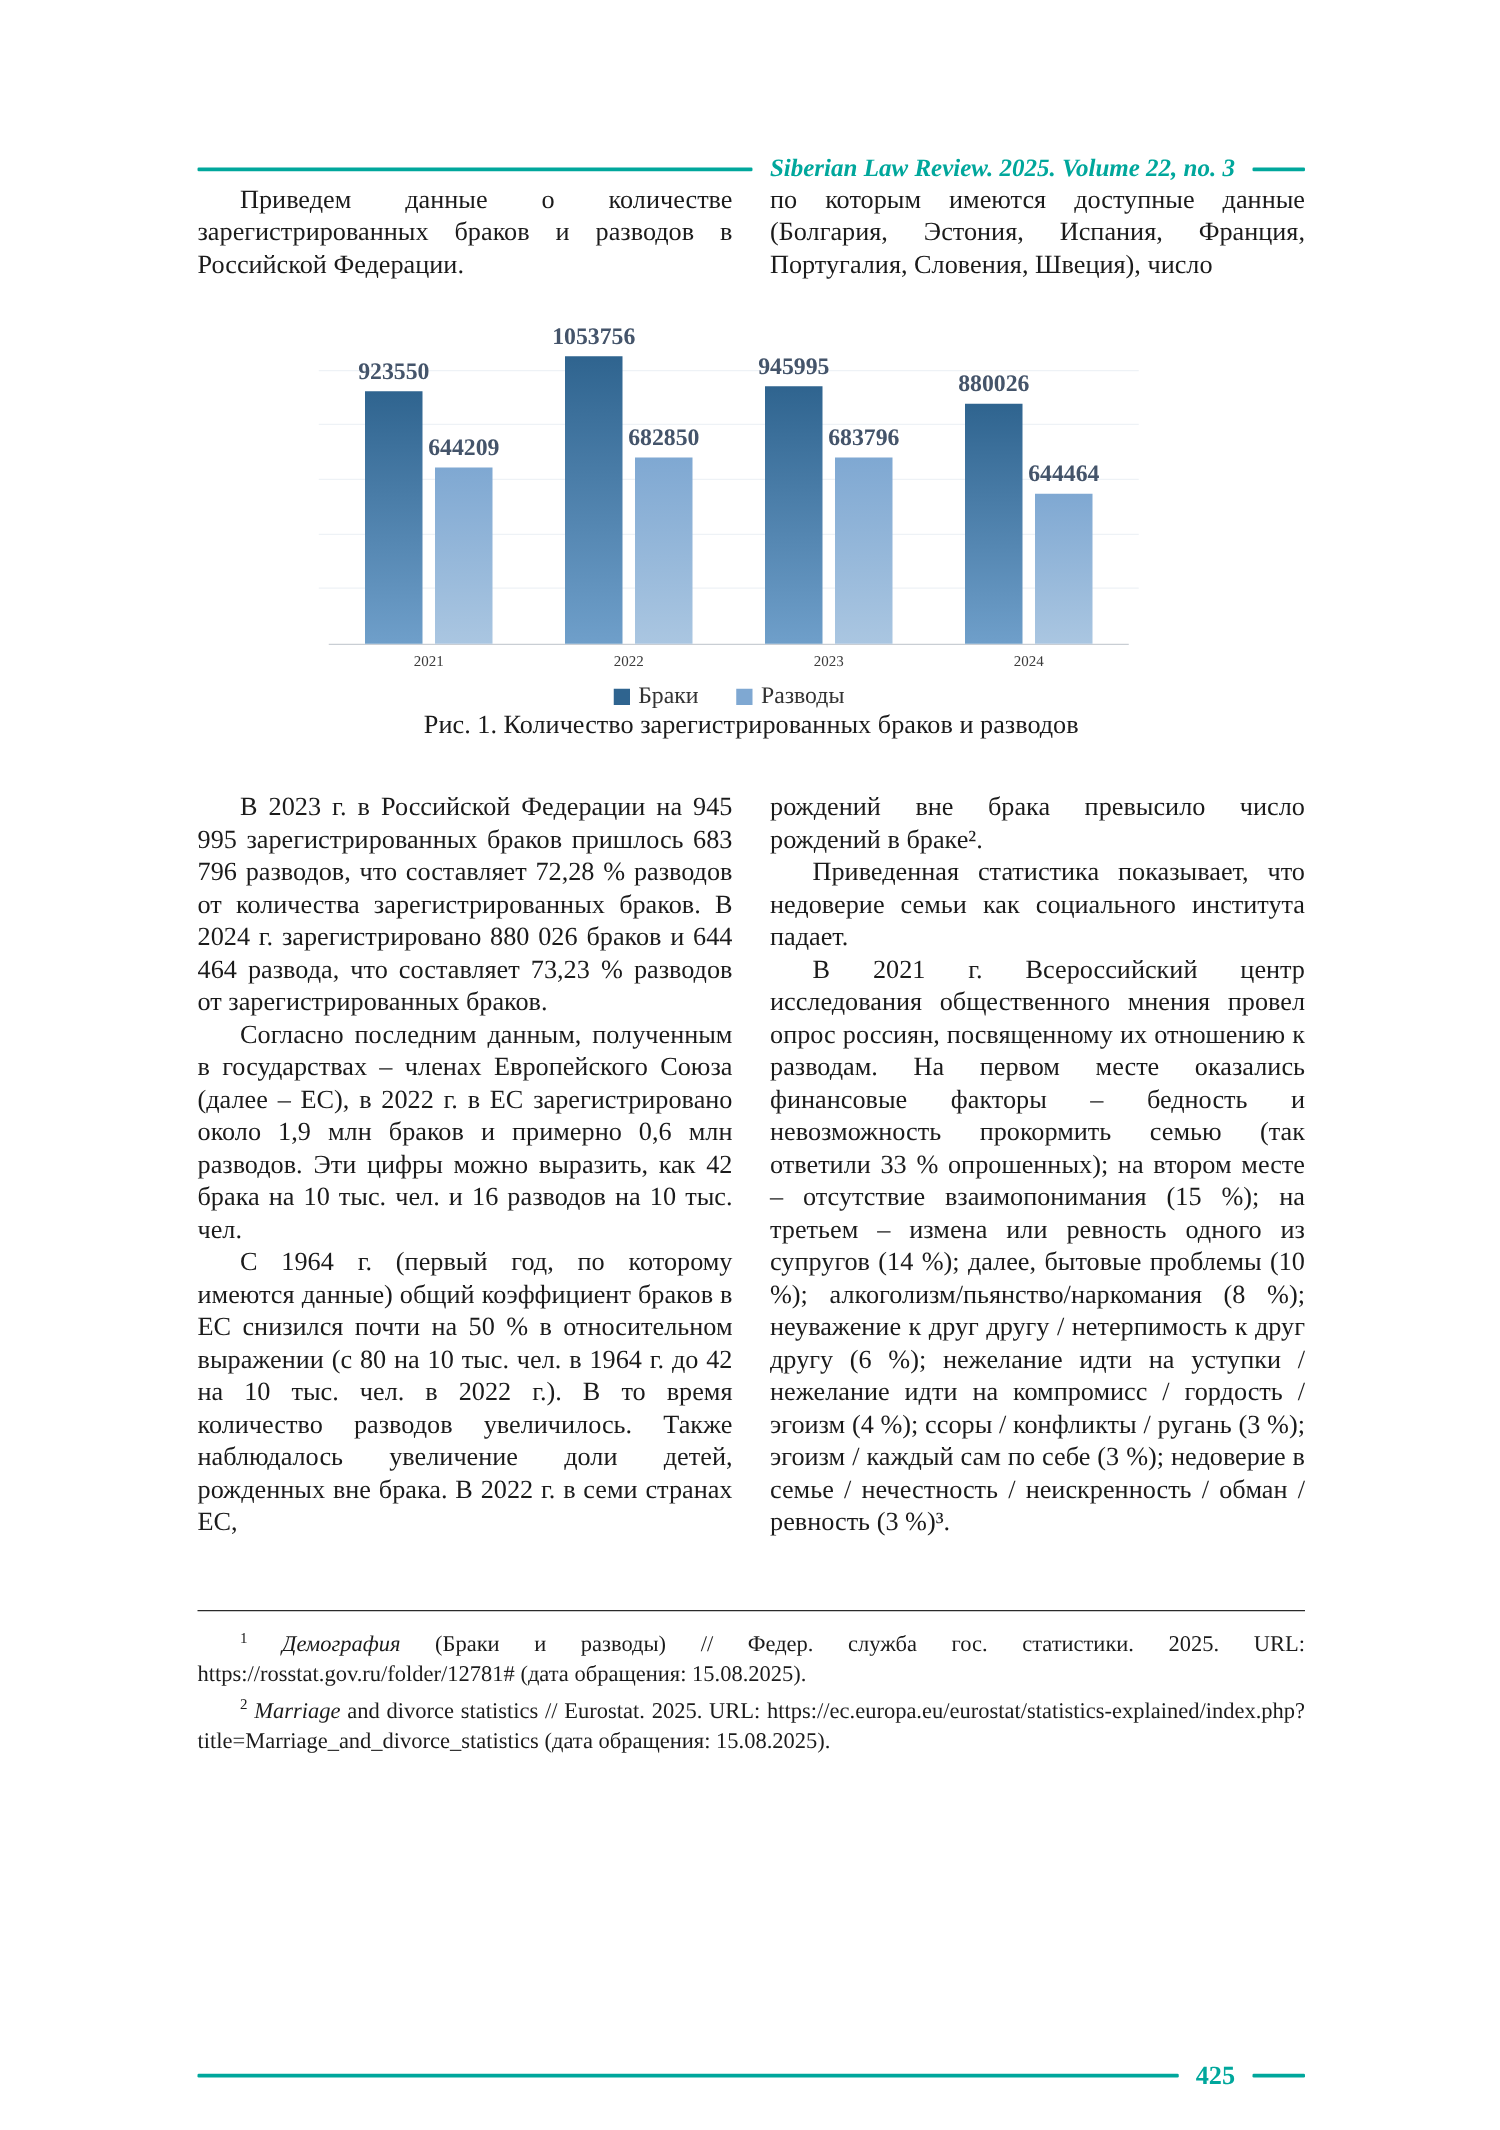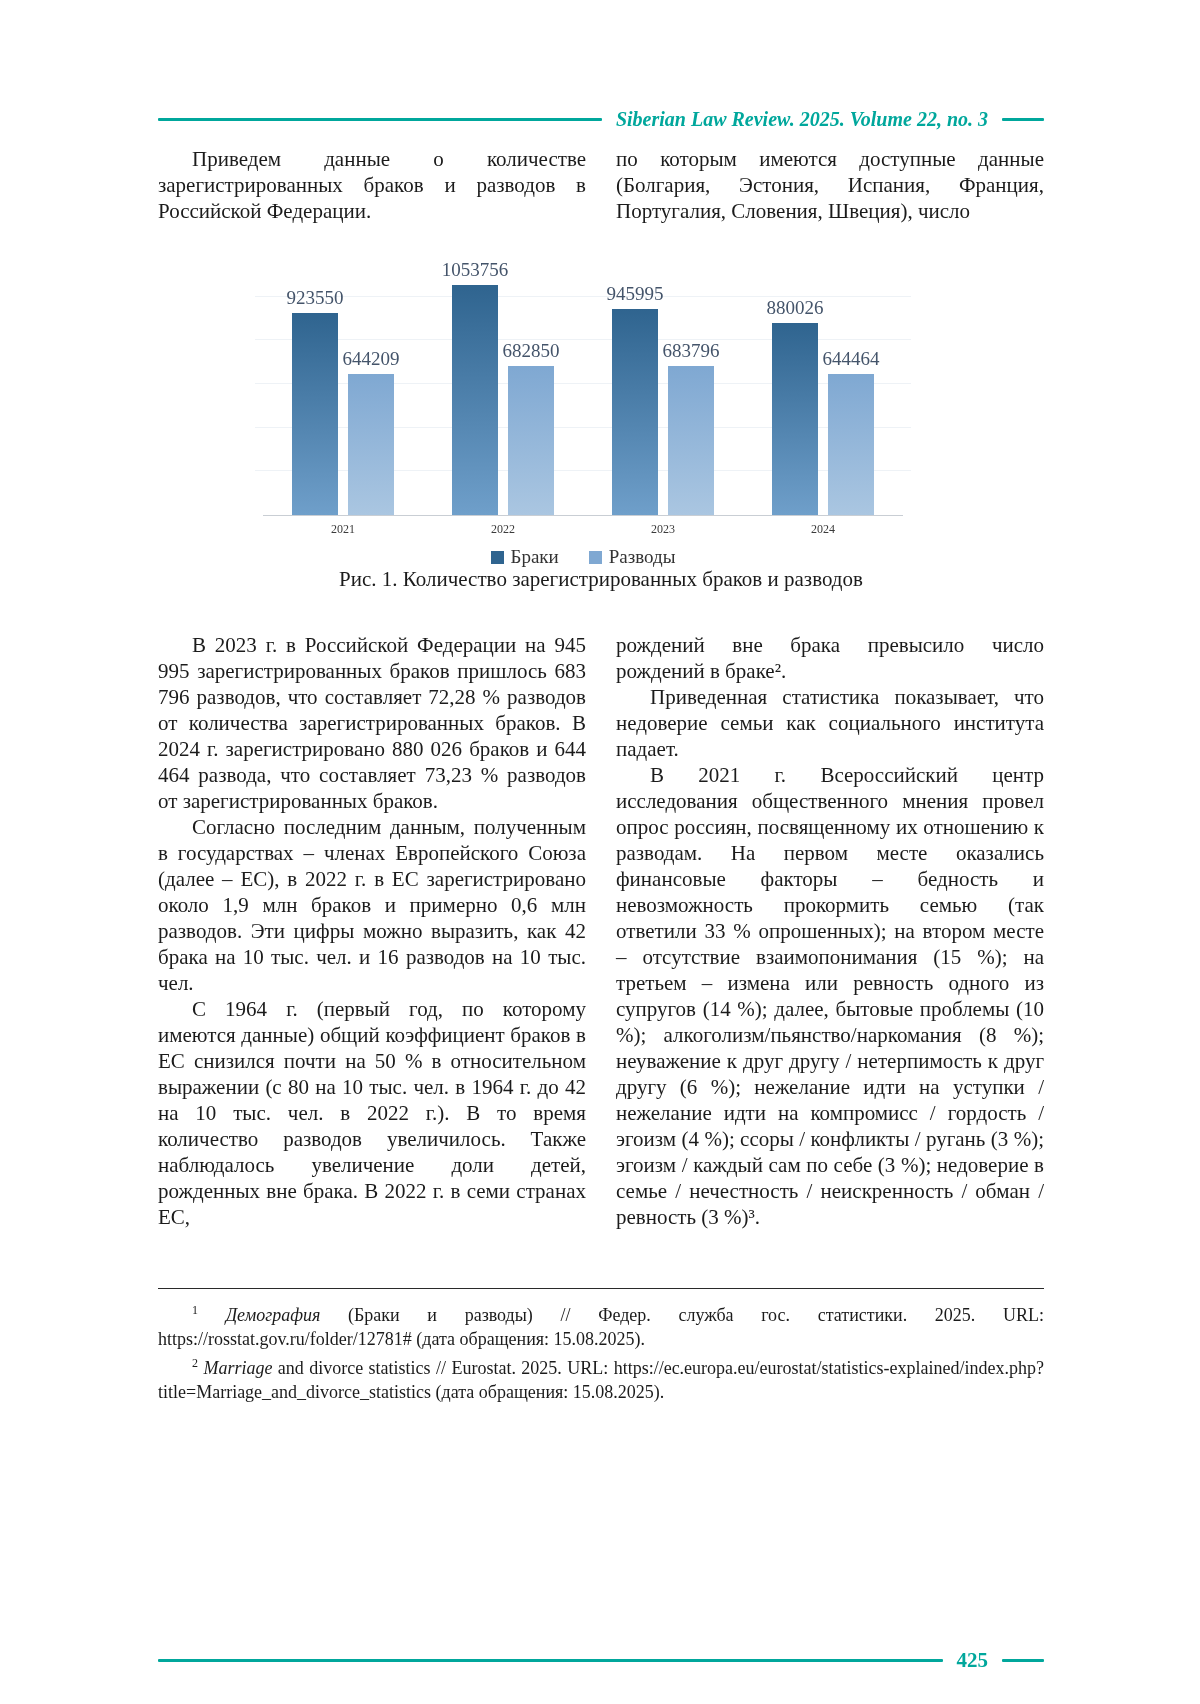--- a/index.html
+++ b/index.html
@@ -18,21 +18,21 @@
   
   .hf { display: flex; align-items: center; gap: 14px; }
   .rule { height: 3px; background: var(--accent, #00a79c); border-radius: 1px; }
   .rule.long { flex: 1; }
   .rule.short { width: 42px; }
   .journal-title {
     color: var(--accent, #00a79c);
     font-style: italic; font-weight: bold;
     font-size: 20px; white-space: nowrap;
   }
-  .header { top: 108px; }
+  .header { top: 124px; }
   .footer { top: 1648px; }
   .page-num { color: var(--accent, #00a79c); font-size: 21px; font-weight: bold; }
 
   
   .intro { top: 146px; display: flex; gap: 30px; }
   .intro p { width: 428px; font-size: 21px; line-height: 26px; text-align: justify; }
   .ind { text-indent: 34px; }
 
   
   .chart { top: 240px; }
@@ -43,21 +43,21 @@
     display: grid; grid-template-columns: repeat(4, 1fr);
     border-bottom: 1px solid #c9ced4;
   }
   .grid { position: absolute; left: -8px; right: -8px; height: 1px; background: #eef2f6; }
   .pair { display: flex; align-items: flex-end; justify-content: center; gap: 10px; position: relative; }
   .bar { width: 46px; position: relative; }
   .bval {
     position: absolute; bottom: 100%; left: 50%;
     transform: translateX(-50%);
     margin-bottom: 4px;
-    font-size: 19px; color: #44546a; white-space: nowrap;
+    font-size: 19px; color: #44546a; white-space: nowrap; font-weight: bold;
   }
   .years {
     width: 640px; margin-left: 105px; margin-top: 6px;
     display: grid; grid-template-columns: repeat(4, 1fr);
   }
   .year { text-align: center; font-size: 12px; color: #3a3a3a; }
   .legend {
     width: 640px; margin-left: 105px; margin-top: 9px;
     display: flex; justify-content: center; gap: 30px;
     font-size: 19px; color: #333;
@@ -126,21 +126,21 @@
             <div class="bval" style="color: rgb(68, 84, 106);">945995</div>
           </div>
           <div class="bar" style="height: 149px; background: linear-gradient(rgb(127, 168, 210), rgb(170, 198, 225));">
             <div class="bval" style="color: rgb(68, 84, 106);">683796</div>
           </div>
         </div>
         <div class="pair">
           <div class="bar" style="height: 192px; background: linear-gradient(rgb(47, 100, 143), rgb(111, 159, 202));">
             <div class="bval" style="color: rgb(68, 84, 106);">880026</div>
           </div>
-          <div class="bar" style="height: 141px; background: linear-gradient(rgb(127, 168, 210), rgb(170, 198, 225));">
+          <div class="bar" style="height: 120px; background: linear-gradient(rgb(127, 168, 210), rgb(170, 198, 225));">
             <div class="bval" style="color: rgb(68, 84, 106);">644464</div>
           </div>
         </div>
       </div>
     <div class="years">
         <div class="year">2021</div>
         <div class="year">2022</div>
         <div class="year">2023</div>
         <div class="year">2024</div>
       </div>

